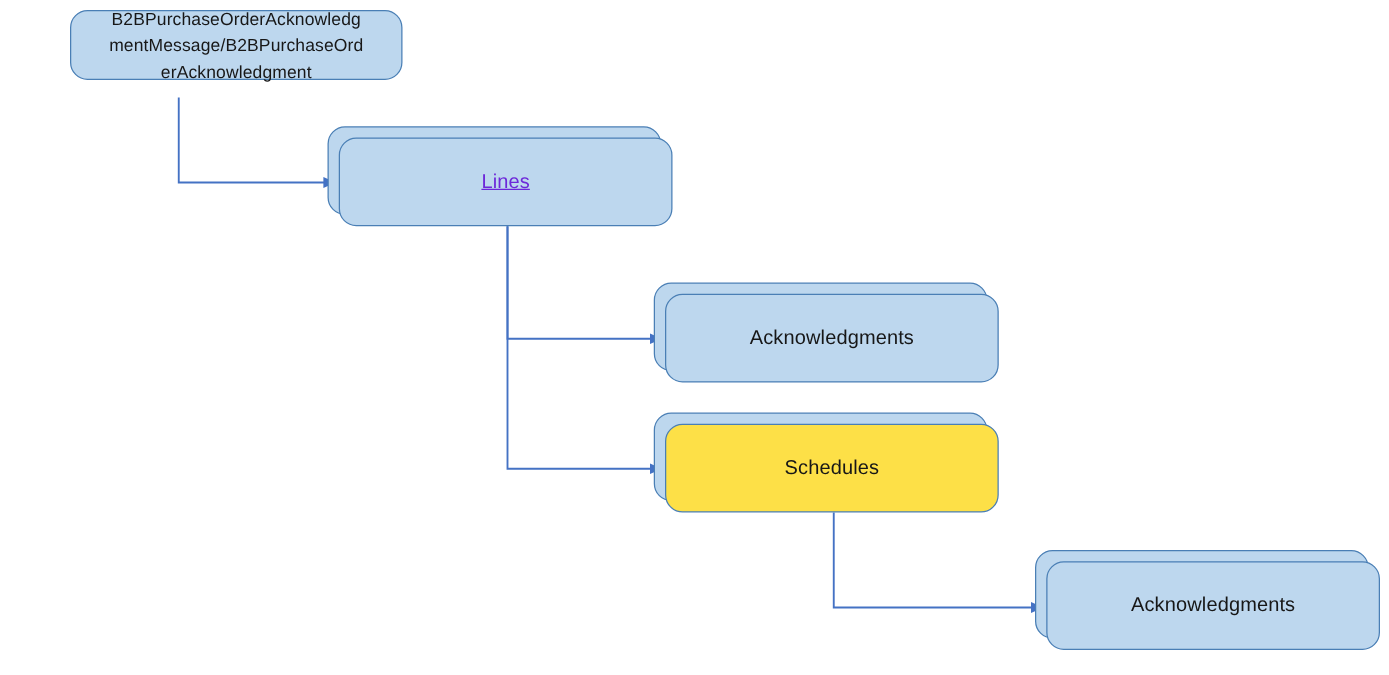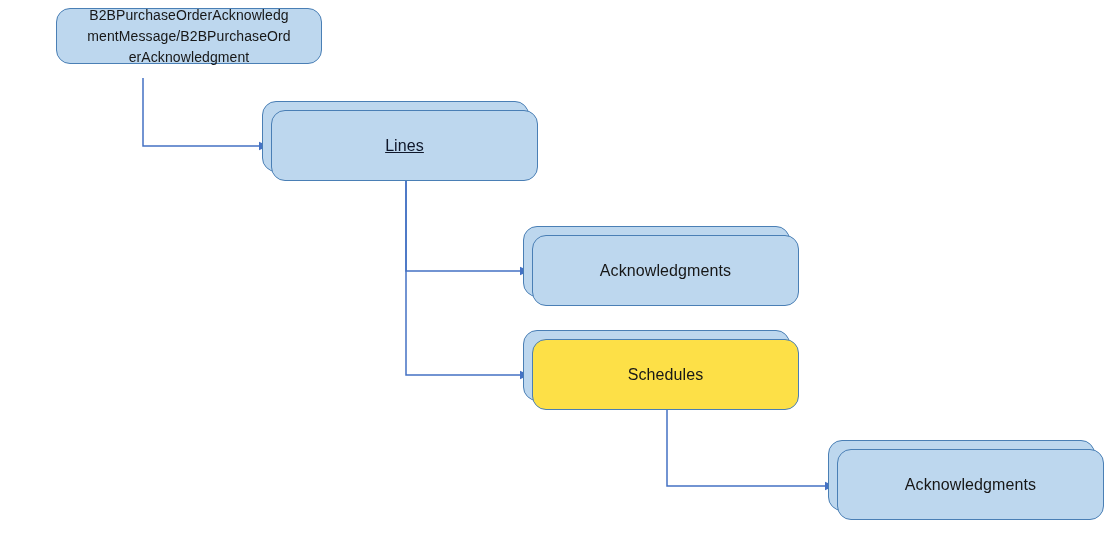--- a/index.html
+++ b/index.html
@@ -97,21 +97,21 @@
   <div class="node" id="node-root" style="left: 28px; top: 8px; width: 266px; height: 56px; margin-left: 28px;">
     <div class="node-face" style="background: rgb(189, 215, 238); border-color: rgb(74, 127, 181);">
       <span class="node-label multiline" style="color: rgb(23, 23, 23);">B2BPurchaseOrderAcknowledg
 mentMessage/B2BPurchaseOrd
 erAcknowledgment</span>
     </div>
   </div>
 
   <div class="node stacked" id="node-lines" style="left: 271px; top: 110px; width: 267px; height: 71px;">
     <div class="node-face" style="background: rgb(189, 215, 238); border-color: rgb(74, 127, 181);">
-      <span class="node-label" style="color: #0f172a; text-decoration: underline;">Lines</span>
+      <span class="node-label" style="color: #6d28d9; text-decoration: underline;">Lines</span>
     </div>
   </div>
 
   <div class="node stacked" id="node-line-acknowledgments" style="left: 532px; top: 235px; width: 267px; height: 71px;">
     <div class="node-face" style="background: rgb(189, 215, 238); border-color: rgb(74, 127, 181);">
       <span class="node-label" style="color: rgb(23, 23, 23);">Acknowledgments</span>
     </div>
   </div>
 
   <div class="node stacked" id="node-schedules" style="left: 532px; top: 339px; width: 267px; height: 71px;">

